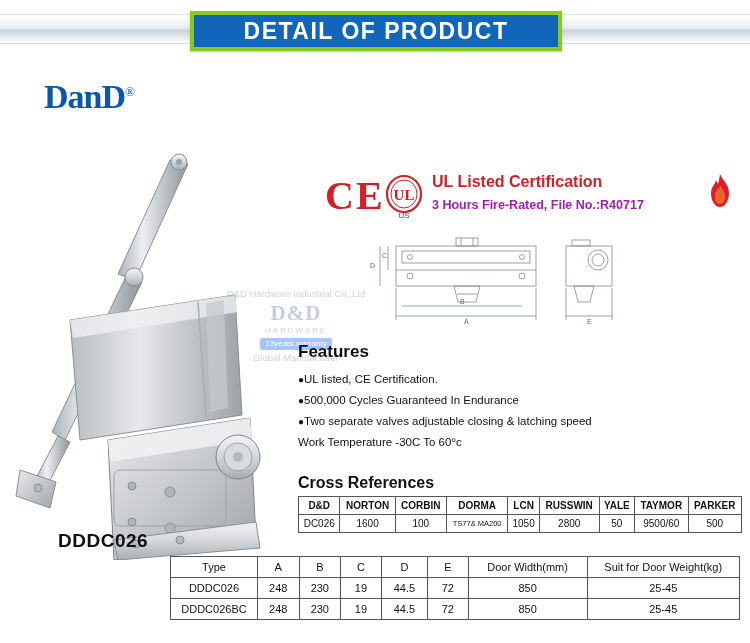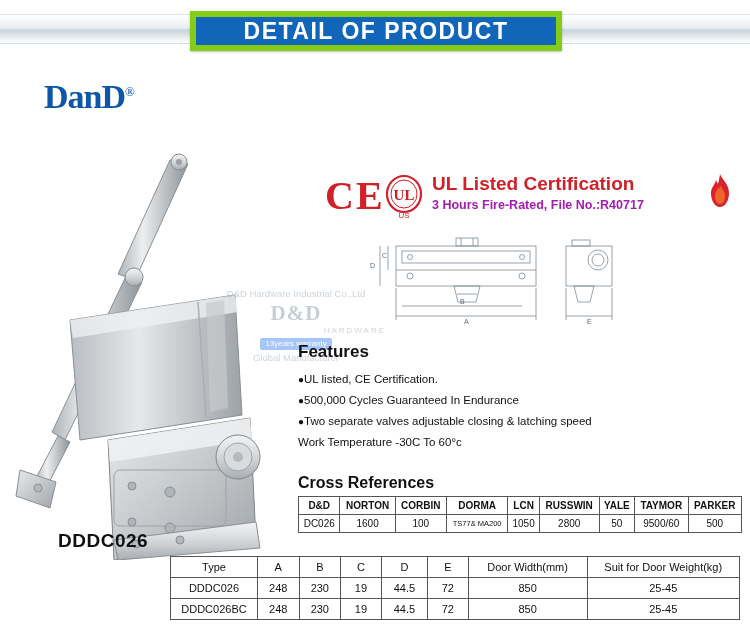--- a/index.html
+++ b/index.html
@@ -18,21 +18,21 @@
     position:absolute; top:0; left:0; width:750px; height:68px;
   }
   .banner-bar {
     position:absolute; top:14px; left:0; width:750px; height:30px;
     background:linear-gradient(to bottom,#ffffff 0%,#e9eef2 45%,#c9d3da 55%,#ffffff 100%);
     border-top:1px solid #dfe6ea; border-bottom:1px solid #d3dce2;
   }
   .banner-box {
     position:absolute; top:11px; left:190px; width:372px; height:40px;
     background:#1166b9;
-    border:6px solid #84cc16;
+    border:4px solid #84cc16;
     box-shadow:0 1px 2px rgba(0,0,0,.25);
     display:flex; align-items:center; justify-content:center;
   }
   .banner-box span {
     color:#ffffff; font-size:23px; font-weight:bold; letter-spacing:1.5px;
     font-family:"Liberation Sans", sans-serif;
   }
 
   
   .logo {
@@ -61,42 +61,42 @@
     position:absolute; left:206px; top:288px; width:180px; height:80px;
     opacity:.45; text-align:center; color:#9aa9b5;
     font-size:9px; line-height:1.25;
     pointer-events:none;
   }
   .watermark .wm-top { font-size:9.5px; color:#8fa0ae; }
   .watermark .wm-logo {
     font-family:"Liberation Serif", serif; font-size:21px; font-weight:bold;
     color:#7f95a6; letter-spacing:1px;
   }
-  .watermark .wm-sub { font-size:8px; color:#8fa0ae; letter-spacing:2px;text-align:right; }
+  .watermark .wm-sub { font-size:8px; color:#8fa0ae; letter-spacing:2px; }
   .watermark .wm-years {
     display:inline-block; background:#3b82f6; color:#fff; font-size:8px;
     padding:1px 5px; border-radius:2px; margin:2px 0;
   }
 
   
   .cert {
     position:absolute; left:325px; top:168px; width:420px; height:55px;
   }
   .ce {
     position:absolute; left:0; top:4px;
     font-family:"Liberation Serif", serif;
     font-size:40px; font-weight:bold; color:#cf2127; letter-spacing:2px;
   }
   .ul-badge {
     position:absolute; left:58px; top:6px; width:42px; height:42px;
   }
   .ul-badge svg { display:block; }
   .cert-title {
     position:absolute; left:107px; top:5px;
-    font-size:19px; font-weight:bold; color:#cf2127;
+    font-size:16px; font-weight:bold; color:#cf2127;
   }
   .cert-sub {
     position:absolute; left:107px; top:30px;
     font-size:12.5px; font-weight:bold; color:#a21caf;
   }
   .flame { position:absolute; left:382px; top:5px; }
 
   
   .drawing {
     position:absolute; left:358px; top:228px; width:280px; height:110px;

